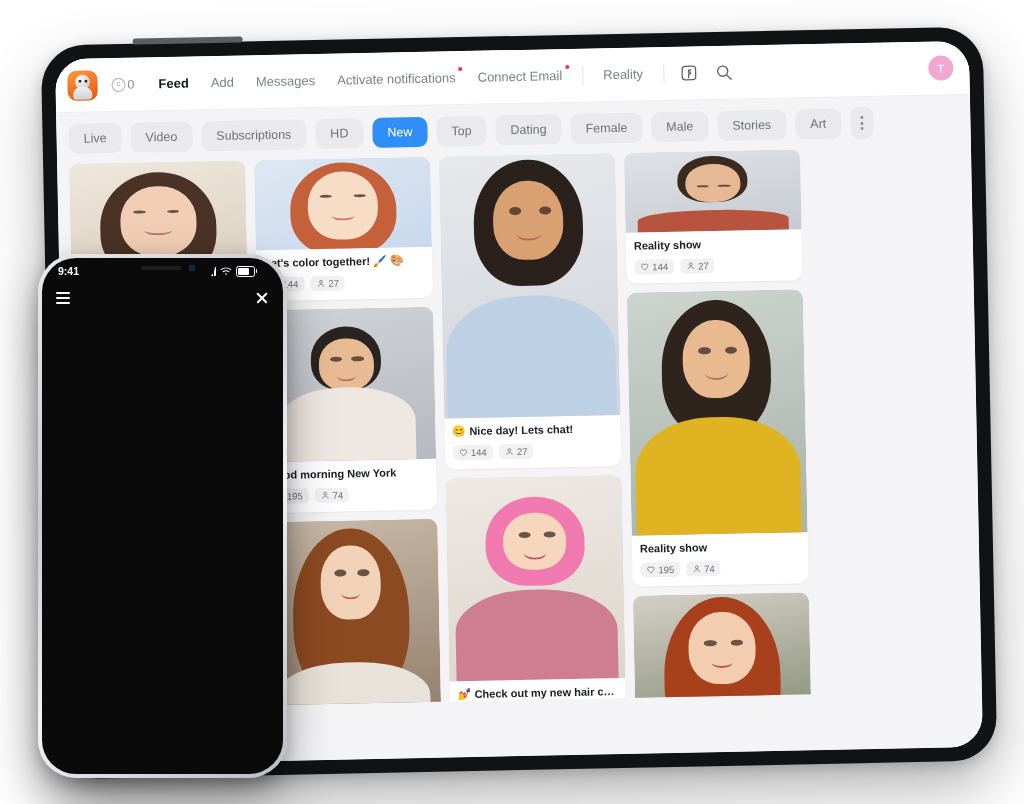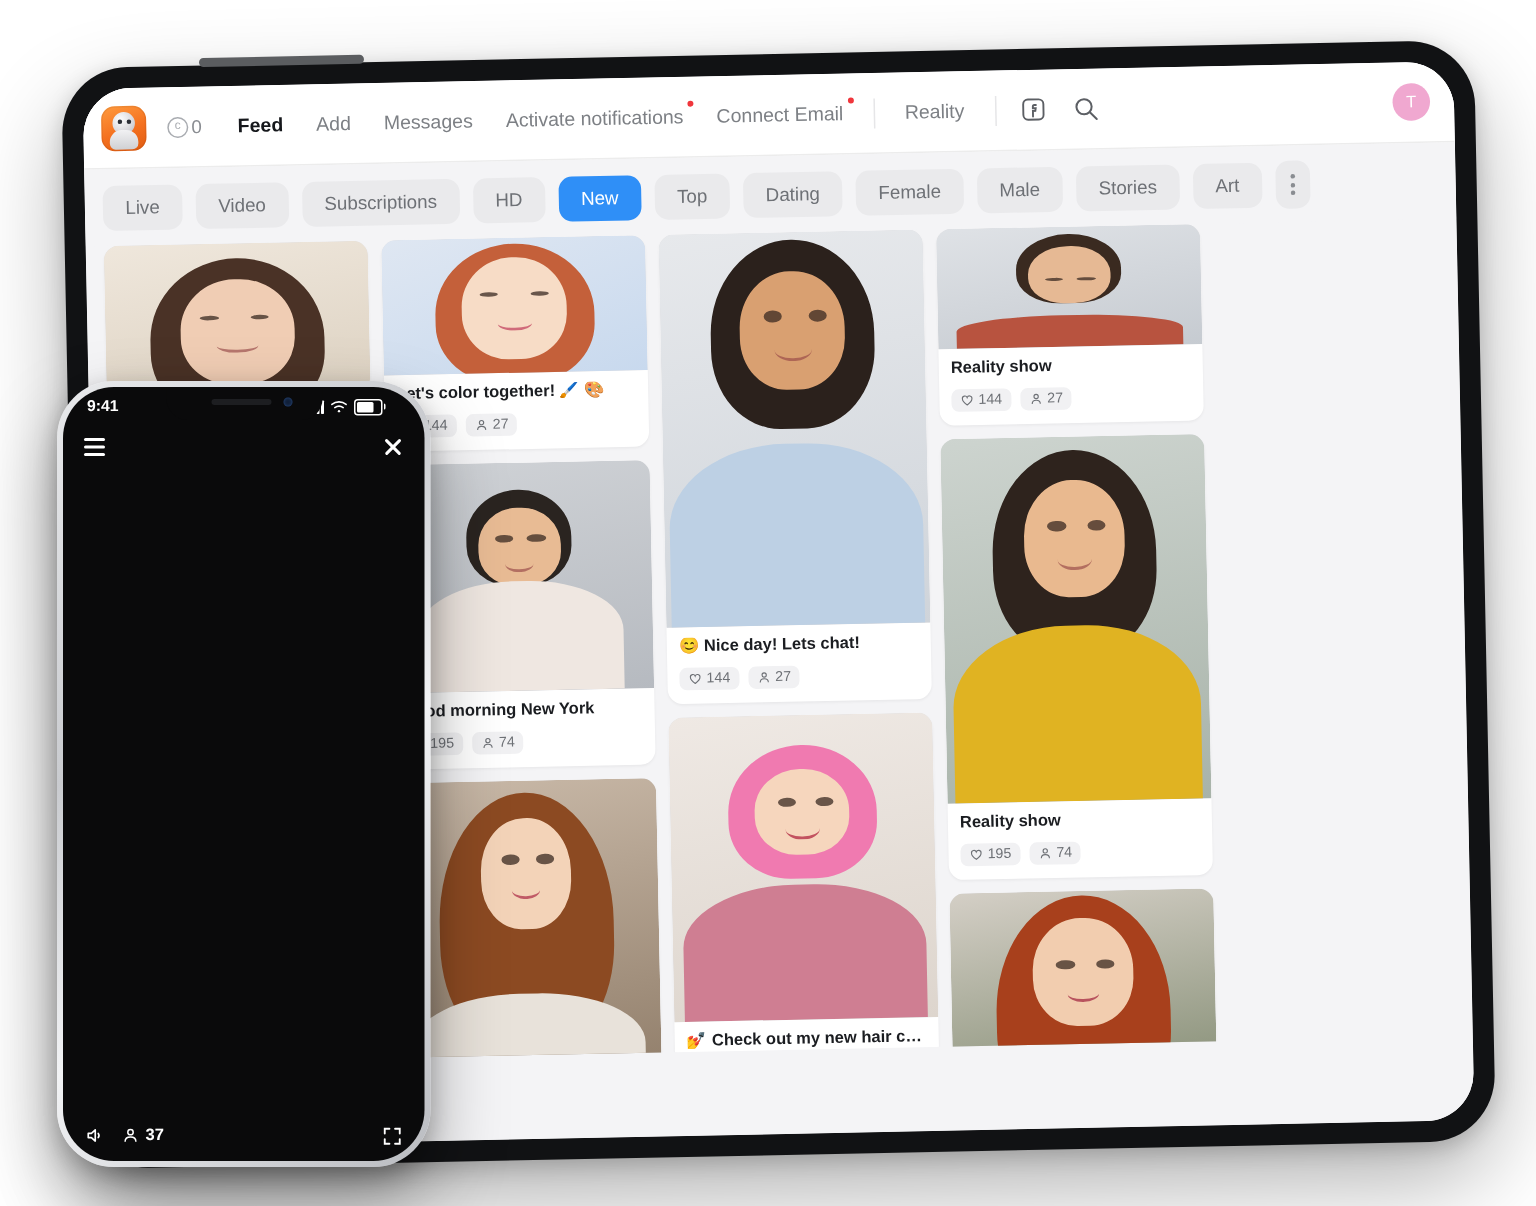--- a/index.html
+++ b/index.html
@@ -598,37 +598,17 @@
         <div style="position:absolute;left:2%;top:40%;width:18%;height:12%;border-radius:50% 50% 50% 0;transform:rotate(-10deg);background:#f0aec0;"></div>
         <div style="position:absolute;left:4%;bottom:20%;width:20%;height:13%;border-radius:50% 50% 50% 0;transform:rotate(15deg);background:#efa9bc;"></div>
         <div class="hair" style="width:84%;height:74%;top:3%;background:linear-gradient(180deg,#c49a5e 0%,#a87c45 60%,#8d6536 100%)"></div>
         <div class="face" style="width:40%;height:36%;top:10%;background:linear-gradient(180deg,#f7dcc4,#efc9aa)"></div>
         <div class="eye" style="left:40%;top:22%;width:7%;height:2.4%"></div>
         <div class="eye" style="left:54%;top:22%;width:7%;height:2.4%"></div>
 
         <div class="torso" style="width:76%;height:46%;background:repeating-linear-gradient(45deg,#dfd3c6 0 3px,#cdbfae 3px 6px);border-radius:42% 42% 0 0"></div>
       </div>
 
-      <div class="ph-bottom">
-        <svg width="15" height="14" viewBox="0 0 24 24" fill="none" stroke="#fff" stroke-width="1.9">
-          <path d="M4 9.5h3.6L12 5.6v12.8L7.6 14.5H4z" stroke-linejoin="round"></path>
-          <path d="M15.4 9.6a4 4 0 0 1 0 4.8" stroke-linecap="round"></path>
-        </svg>
-        <span class="vcount">
-          <svg width="12" height="12" viewBox="0 0 24 24" fill="none" stroke="#fff" stroke-width="2">
-            <circle cx="12" cy="7.5" r="3.6"></circle>
-              <path d="M4.8 20.4c0-4 3.2-6.3 7.2-6.3s7.2 2.3 7.2 6.3"></path>
-          </svg>
-          <span>37</span>
-        </span>
-        <span class="ph-spacer"></span>
-        <svg width="15" height="15" viewBox="0 0 24 24" fill="none" stroke="#fff" stroke-width="2" stroke-linecap="round">
-          <path d="M4 9V4h5"></path>
-            <path d="M20 9V4h-5"></path>
-            <path d="M4 15v5h5"></path>
-            <path d="M20 15v5h-5"></path>
-        </svg>
-      </div>
 
     </div>
   </div>
 
 </div>
 
 </body></html>

